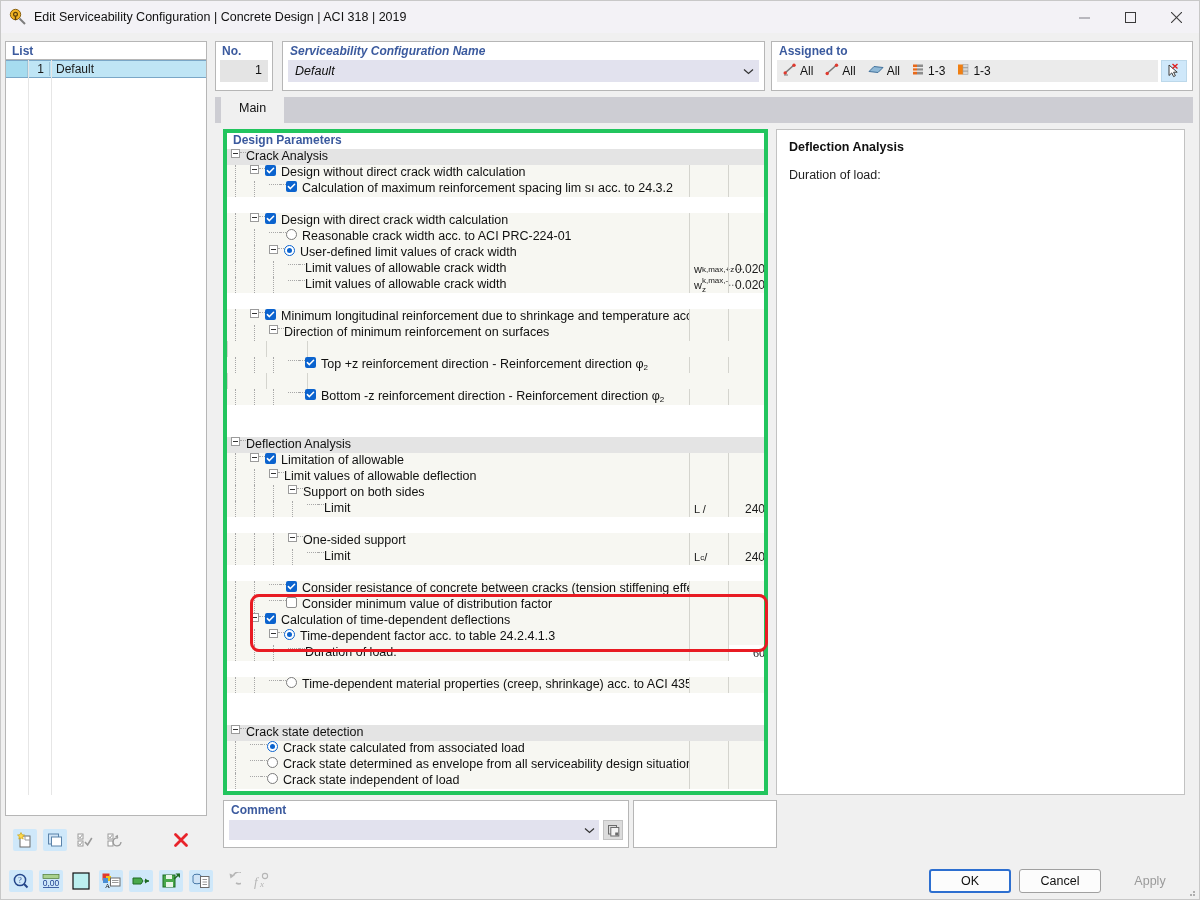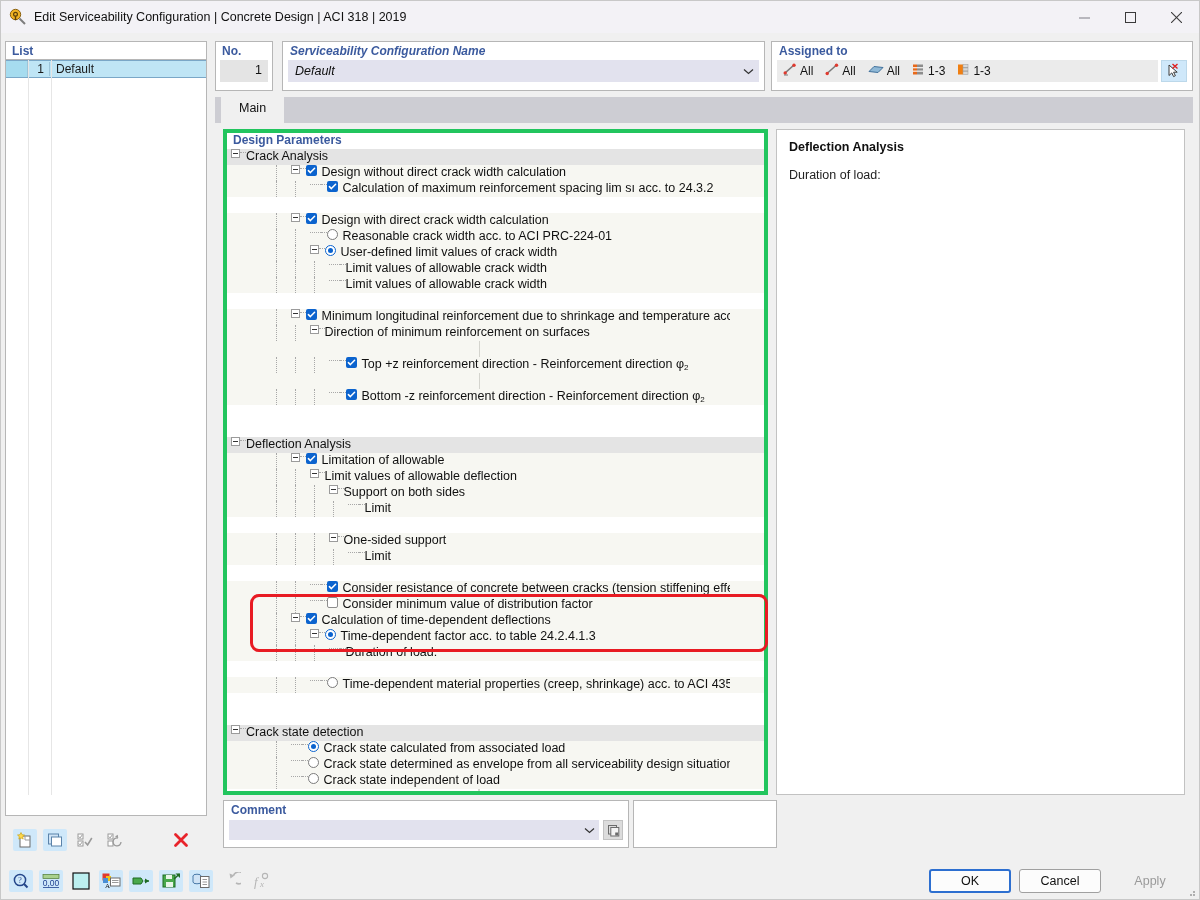--- a/index.html
+++ b/index.html
@@ -61,21 +61,21 @@
   .tabstrip { position:absolute; left:214px; top:96px; width:978px; height:26px; background:#cdcdd3; }
   .tab { position:absolute; left:6px; top:0; height:26px; padding:4px 18px 0 18px; background:#f0f0f0; font-size:12.5px; color:#111; }
 
   
   .mainpanel { position:absolute; left:214px; top:122px; width:978px; height:693px; background:#f0f0f0; border-top:none; }
   .dp { position:absolute; left:8px; top:6px; width:545px; height:666px; background:#ffffff; border:4px solid #22c55e; overflow:hidden; }
   .dp-hdr { height:16px; padding-left:6px; font-size:12px; font-weight:bold; color:#3b5a9e; }
 
   .grid { position:relative; width:543px; }
   .row { position:relative; height:16px; display:flex; align-items:center; }
-  .row.shade { background:#f7f7f2;flex-direction:column; }
+  .row.shade { background:#f7f7f2; }
   .row.white { background:#ffffff; }
   .row.group { background:#e4e4e4; }
   .lbl-cell { position:relative; flex:none; width:462px; height:16px; display:flex; align-items:flex-start; overflow:hidden; white-space:nowrap; }
   .c-sym { flex:none; width:39px; height:16px; border-left:1px solid #d4d4ce; display:flex; align-items:center; padding-left:4px; font-size:11px; }
   .c-val { flex:none; width:41px; height:16px; border-left:1px solid #d4d4ce; display:flex; align-items:center; justify-content:flex-end; padding-right:4px; font-size:12px; }
   .c-unit { flex:none; width:40px; height:16px; border-left:1px solid #d4d4ce; display:flex; align-items:center; padding-left:4px; font-size:12px; }
   .c-val.editing { background:#ffffff;font-family:Liberation Serif, serif; }
   .c-unit.focus { outline:1px dotted #333; outline-offset:-2px; }
 
   .txt { font-size:12.5px; color:#101010; white-space:nowrap; }

